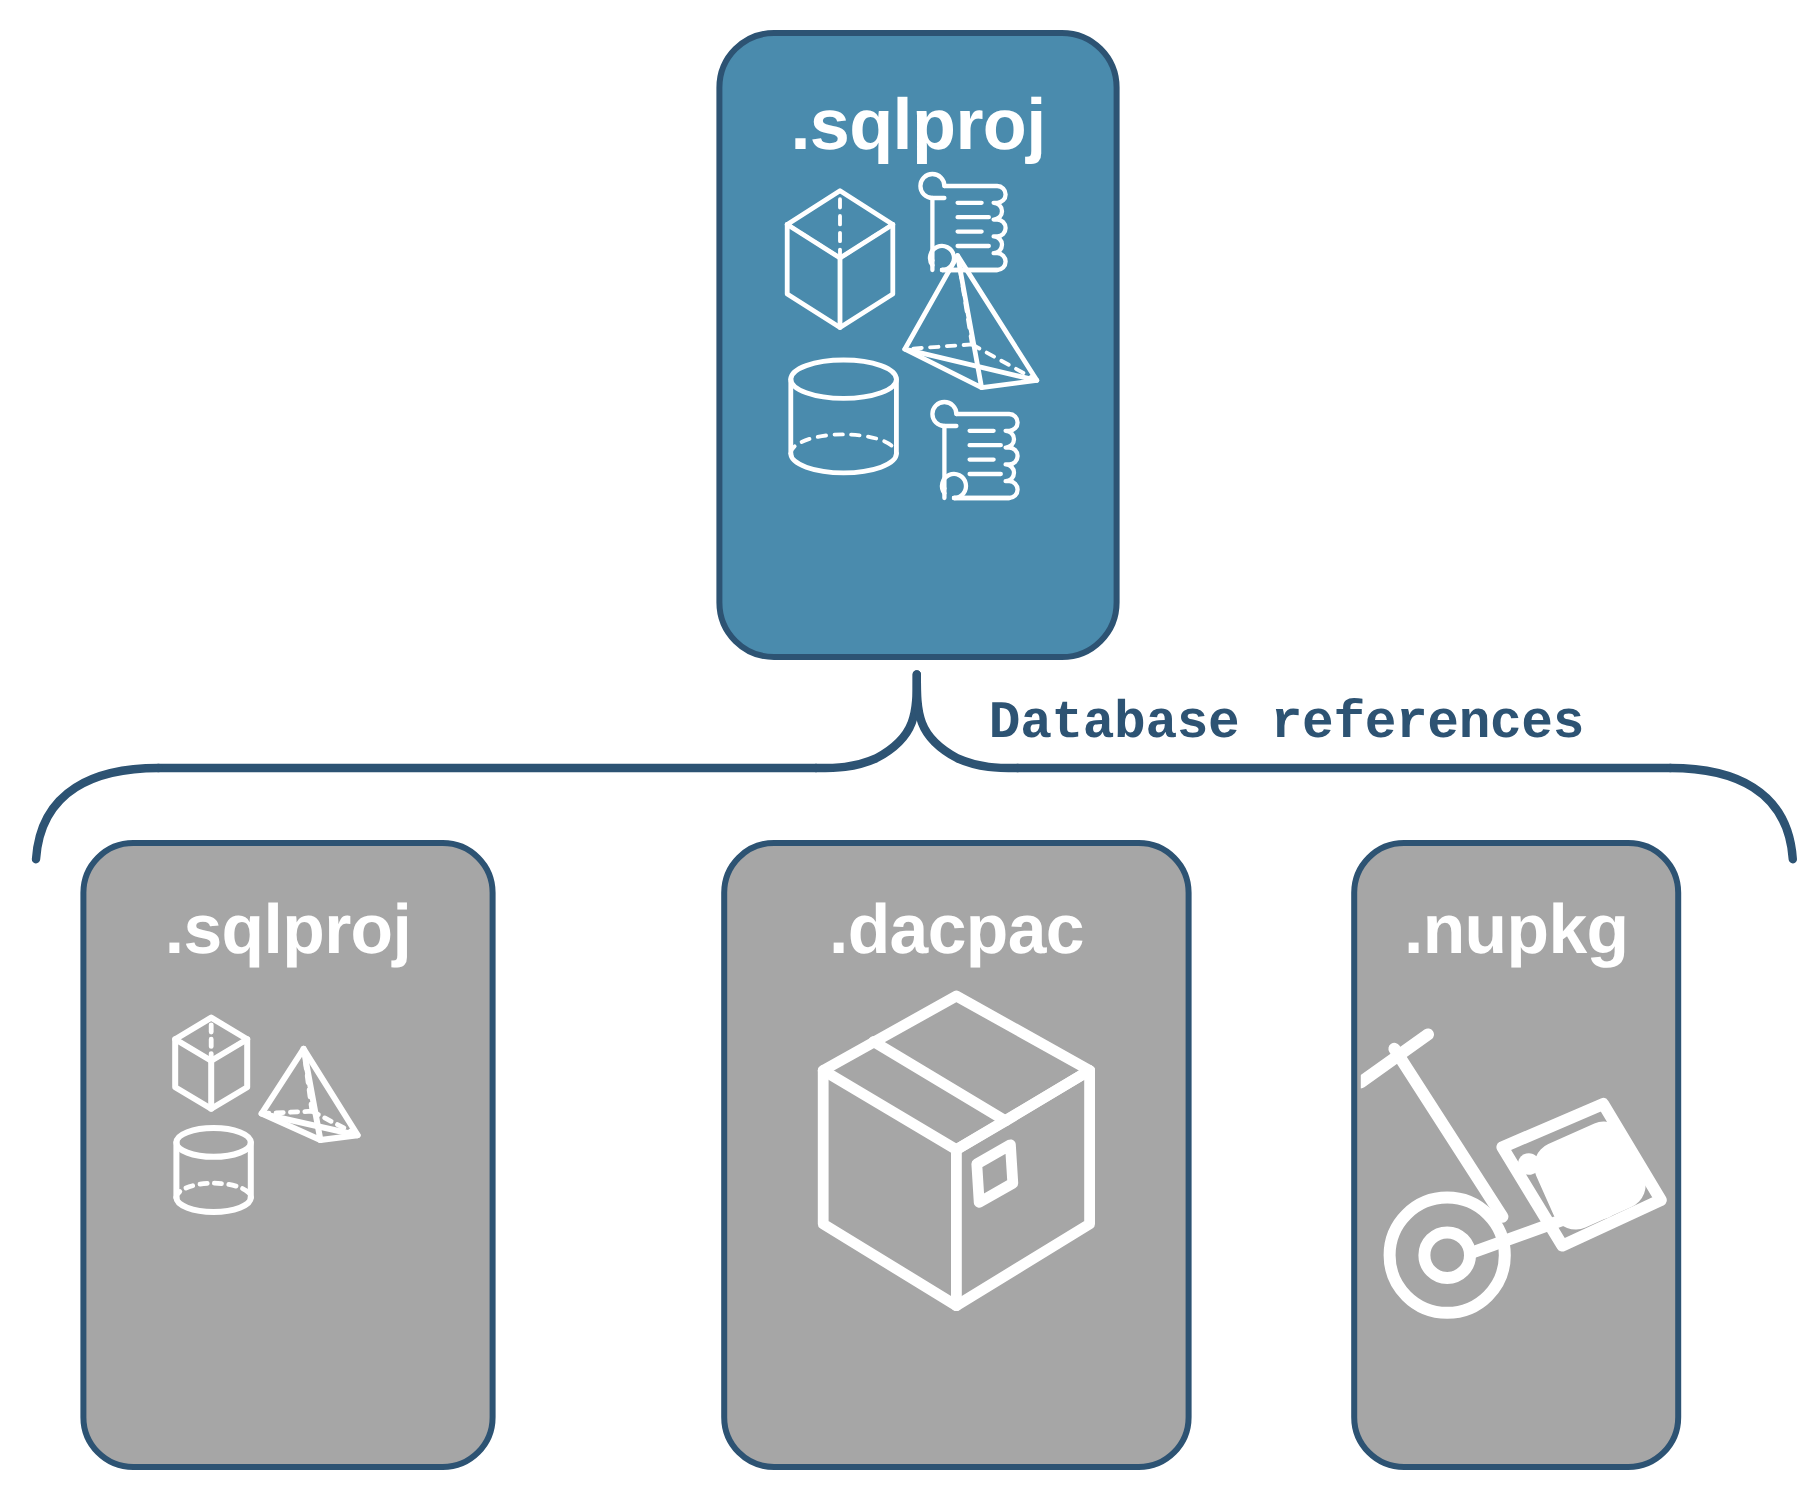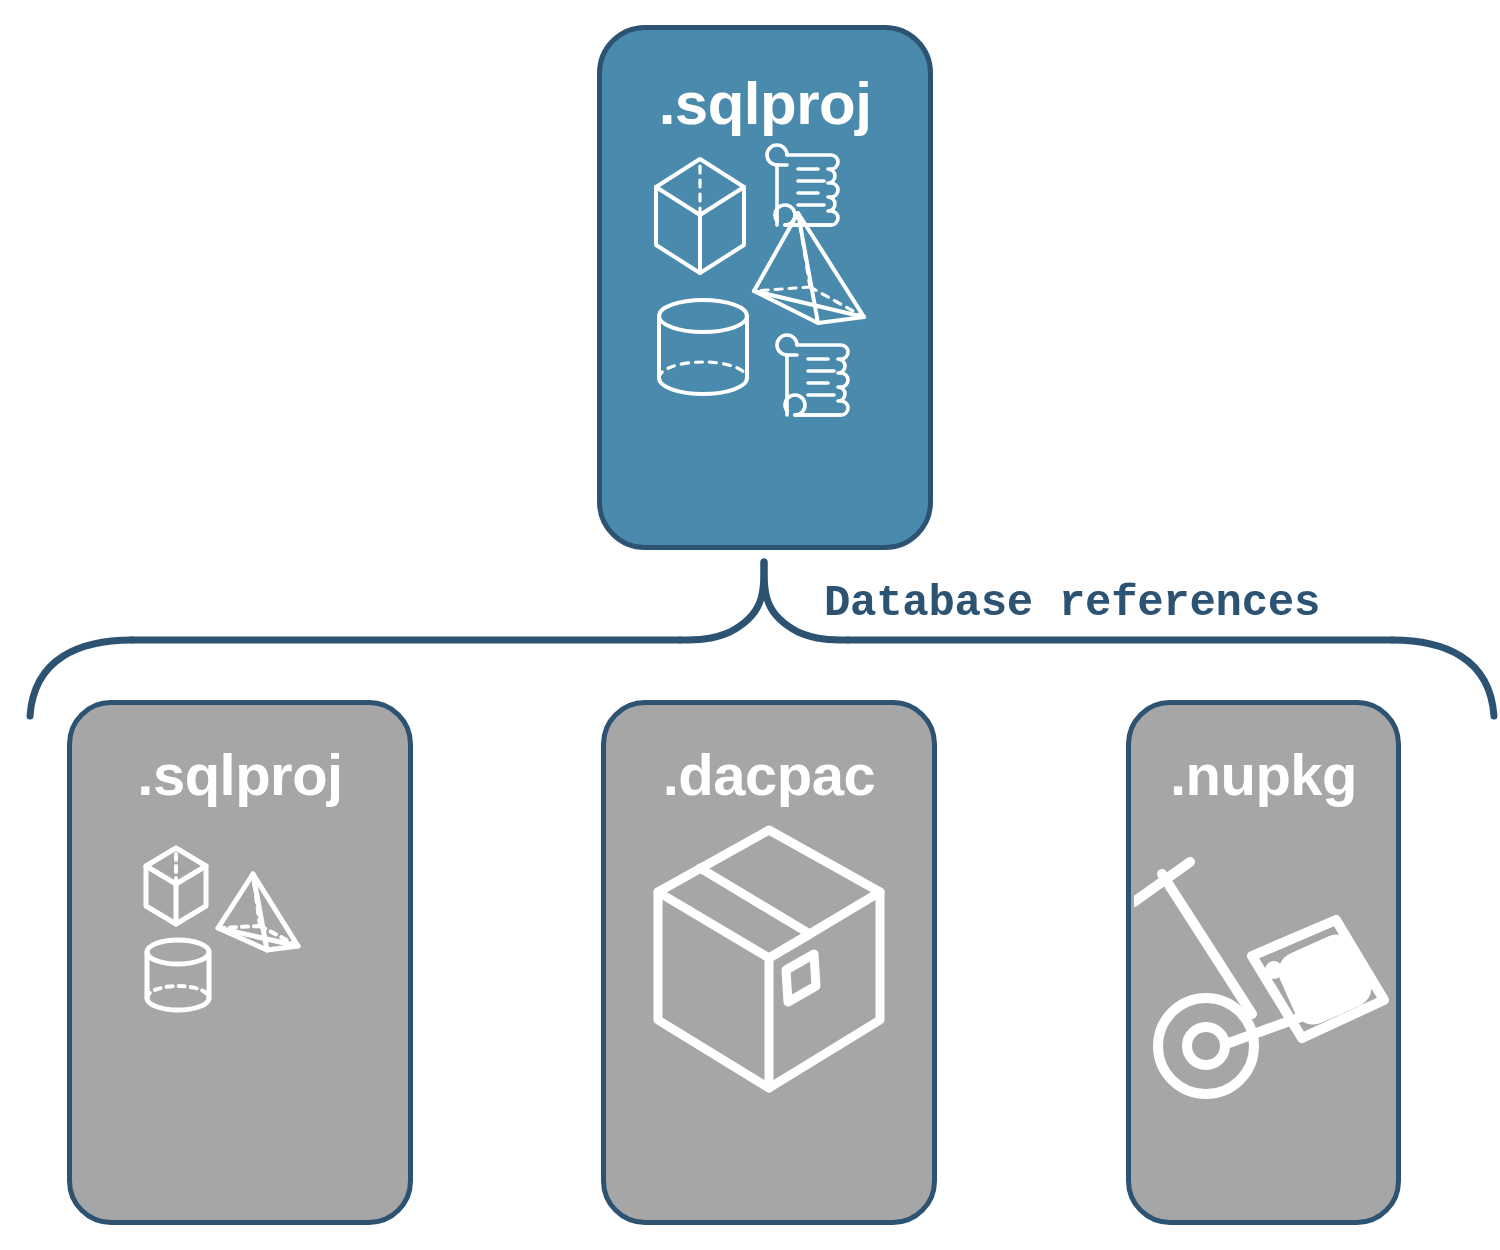--- a/index.html
+++ b/index.html
@@ -38,21 +38,21 @@
     height: 525px;
     background: #4a8bad;
     border-radius: 48px;
   }
   .card-gray {
     background: #a6a6a6;
     top: 700px;
     height: 525px;
   }
   .card-g1 { left: 55px;   width: 346px; }
-  .card-g2 { left: 589px;  width: 336px; }
+  .card-g2 { left: 589px;  width: 392px; }
   .card-g3 { left: 1114px; width: 275px; }
 
   .card-title {
     margin-top: 40px;
     color: #ffffff;
     font-weight: bold;
     font-size: 58px;
     line-height: 1.05;
     letter-spacing: -0.5px;
     text-align: center;

